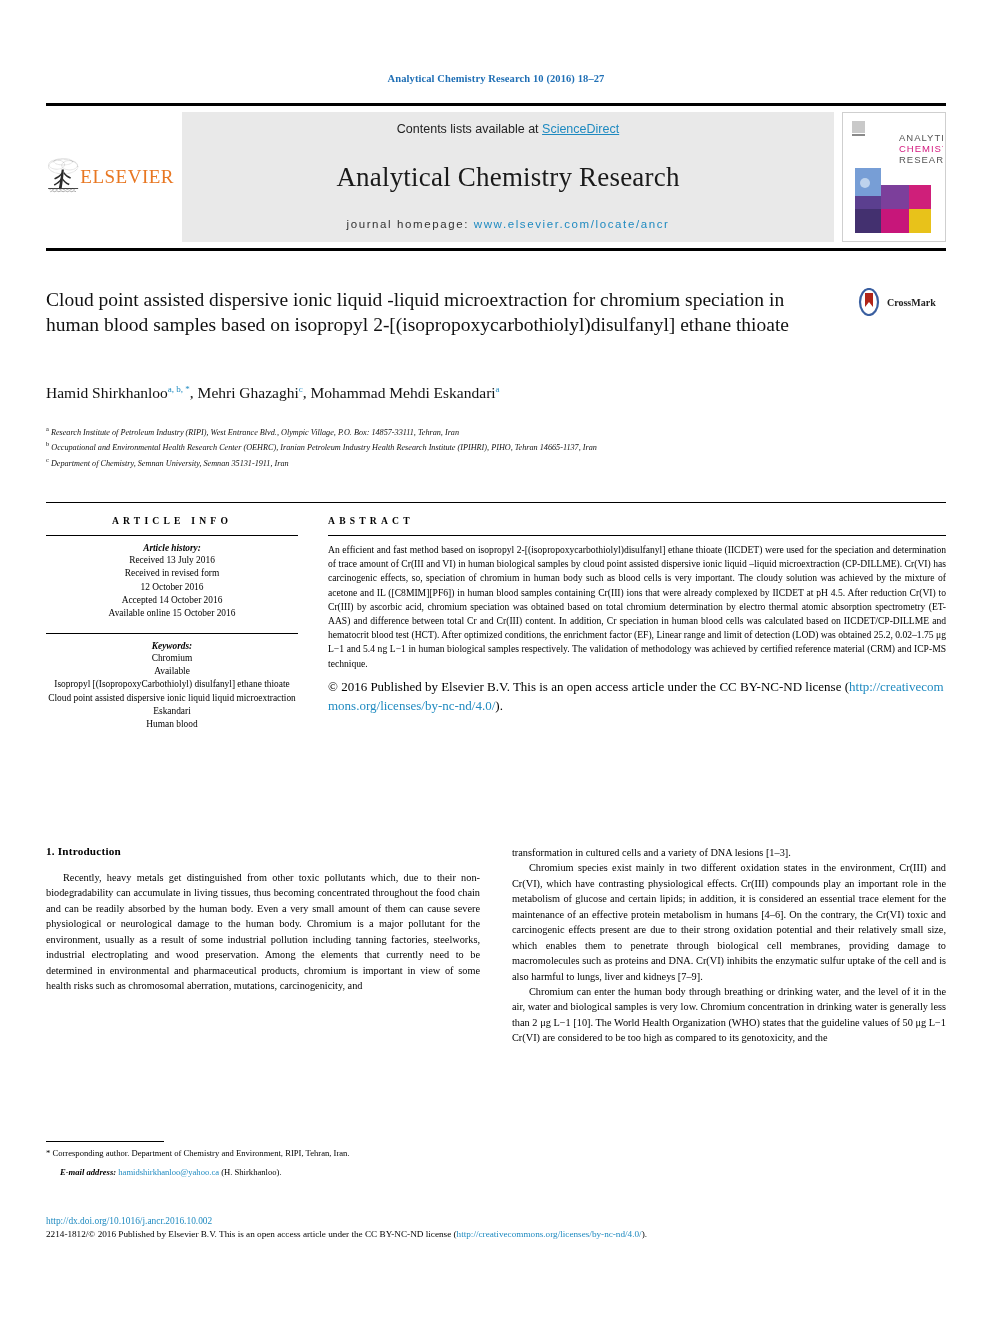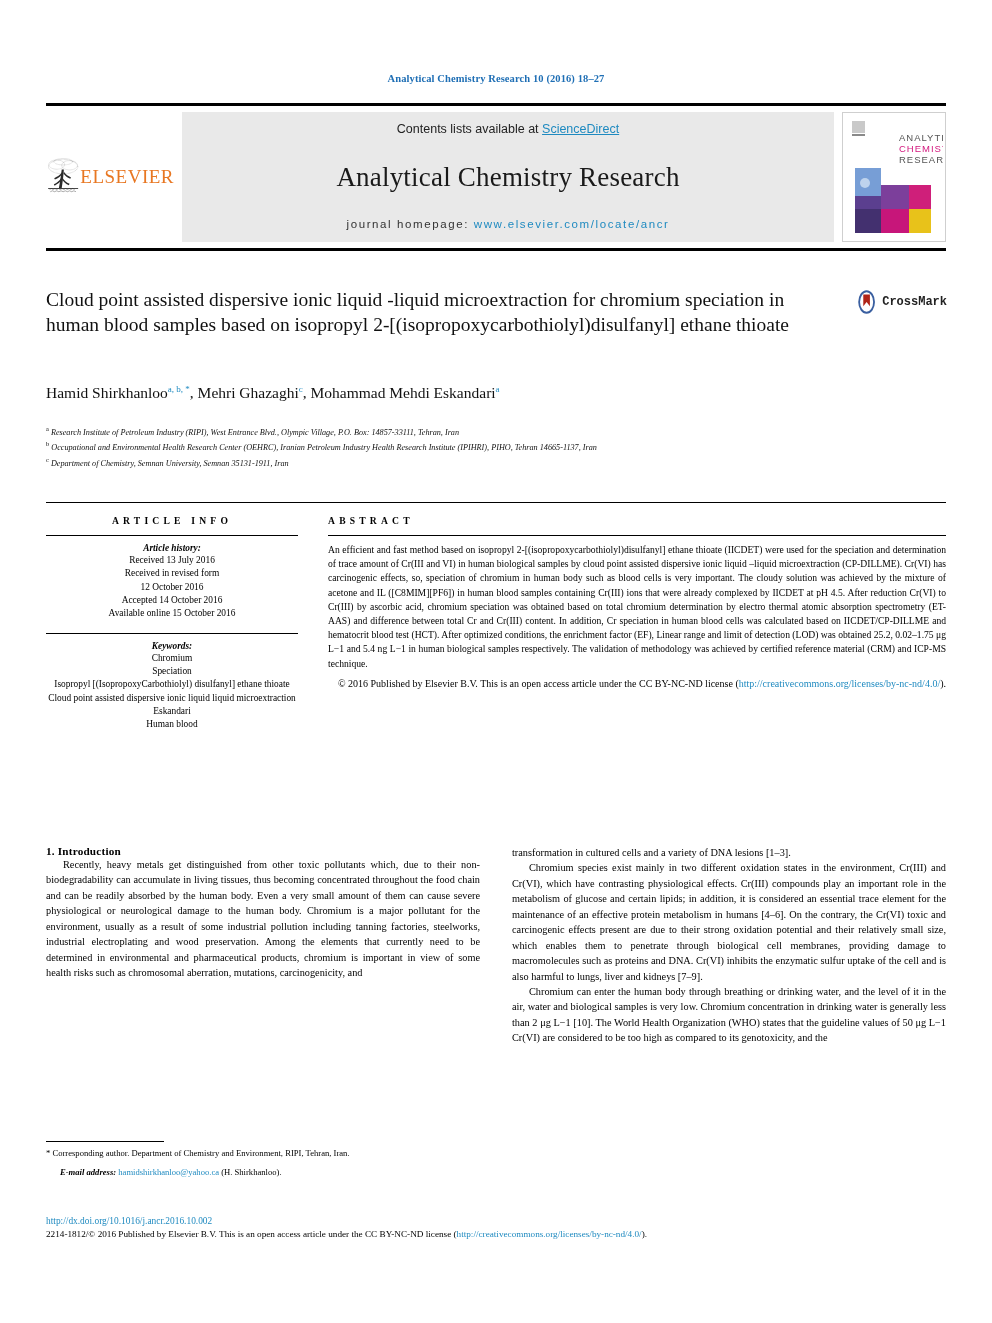--- a/index.html
+++ b/index.html
@@ -128,22 +128,22 @@
   }
   .crossmark {
     position: absolute;
     left: 855px; top: 288px;
     width: 92px;
     display: flex;
     align-items: center;
     gap: 4px;
   }
   .crossmark-word {
-    font-family: Liberation Mono, monospace;
-    font-size: 12px;
+    font-family: Liberation Serif, serif;
+    font-size: 10px;
     font-weight: bold;
     color: #222;
   }
 
   .authors {
     position: absolute;
     left: 46px; top: 384px;
     width: 900px;
     font-size: 15.5px;
     color: #111;
@@ -209,23 +209,22 @@
     margin: 0;
   }
   .abstract-body {
     font-size: 9.6px;
     line-height: 1.48;
     text-align: justify;
     margin: 0;
     hyphens: none;
   }
   .abstract-copy {
-    font-size: 10px;
+    font-size: 13px;
     line-height: 1.48;
-    text-align: right;
     margin: 6px 0 0 0;
   }
   a.link, .link {
     color: #1f8ac0;
     text-decoration: none;
     word-break: break-all;
   }
 
   
   .body-cols {
@@ -234,21 +233,21 @@
     width: 900px;
     height: 300px;
     display: flex;
     gap: 32px;
   }
   .bcol { width: 434px; flex: 0 0 434px; }
   .h1 {
     font-family: "Liberation Serif", serif;
     font-size: 11.2px;
     font-weight: bold;
-    margin: 0 0 0 0;
+    margin: 0 0 13px 0;
     letter-spacing: .2px;
   }
   .para {
     font-size: 10.3px;
     line-height: 1.50;
     text-align: justify;
     margin: 0;
     text-indent: 17px;
   }
   .para.noindent { text-indent: 0; }
@@ -395,21 +394,21 @@
       <div class="rule"></div>
       <p class="info-label">Article history:</p>
       <p class="info-line">Received 13 July 2016</p>
       <p class="info-line">Received in revised form</p>
       <p class="info-line">12 October 2016</p>
       <p class="info-line">Accepted 14 October 2016</p>
       <p class="info-line">Available online 15 October 2016</p>
       <div class="rule-thin"></div>
       <p class="info-label">Keywords:</p>
       <p class="kw-line">Chromium</p>
-      <p class="kw-line">Speciation</p>
+      <p class="kw-line">Available</p>
       <p class="kw-line">Isopropyl [(IsopropoxyCarbothiolyl) disulfanyl] ethane thioate</p>
       <p class="kw-line">Cloud point assisted dispersive ionic liquid liquid microextraction</p>
       <p class="kw-line">Eskandari</p>
       <p class="kw-line">Human blood</p>
     </div>
 
     <div class="col-abstract">
       <div class="sec-head">ABSTRACT</div>
       <div class="rule"></div>
       <p class="abstract-body">An efficient and fast method based on isopropyl 2-[(isopropoxycarbothiolyl)disulfanyl] ethane thioate (IICDET) were used for the speciation and determination of trace amount of Cr(III and VI) in human biological samples by cloud point assisted dispersive ionic liquid –liquid microextraction (CP-DILLME). Cr(VI) has carcinogenic effects, so, speciation of chromium in human body such as blood cells is very important. The cloudy solution was achieved by the mixture of acetone and IL ([C8MIM][PF6]) in human blood samples containing Cr(III) ions that were already complexed by IICDET at pH 4.5. After reduction Cr(VI) to Cr(III) by ascorbic acid, chromium speciation was obtained based on total chromium determination by electro thermal atomic absorption spectrometry (ET-AAS) and difference between total Cr and Cr(III) content. In addition, Cr speciation in human blood cells was calculated based on IICDET/CP-DILLME and hematocrit blood test (HCT). After optimized conditions, the enrichment factor (EF), Linear range and limit of detection (LOD) was obtained 25.2, 0.02–1.75 μg L−1 and 5.4 ng L−1 in human biological samples respectively. The validation of methodology was achieved by certified reference material (CRM) and ICP-MS technique.</p>

